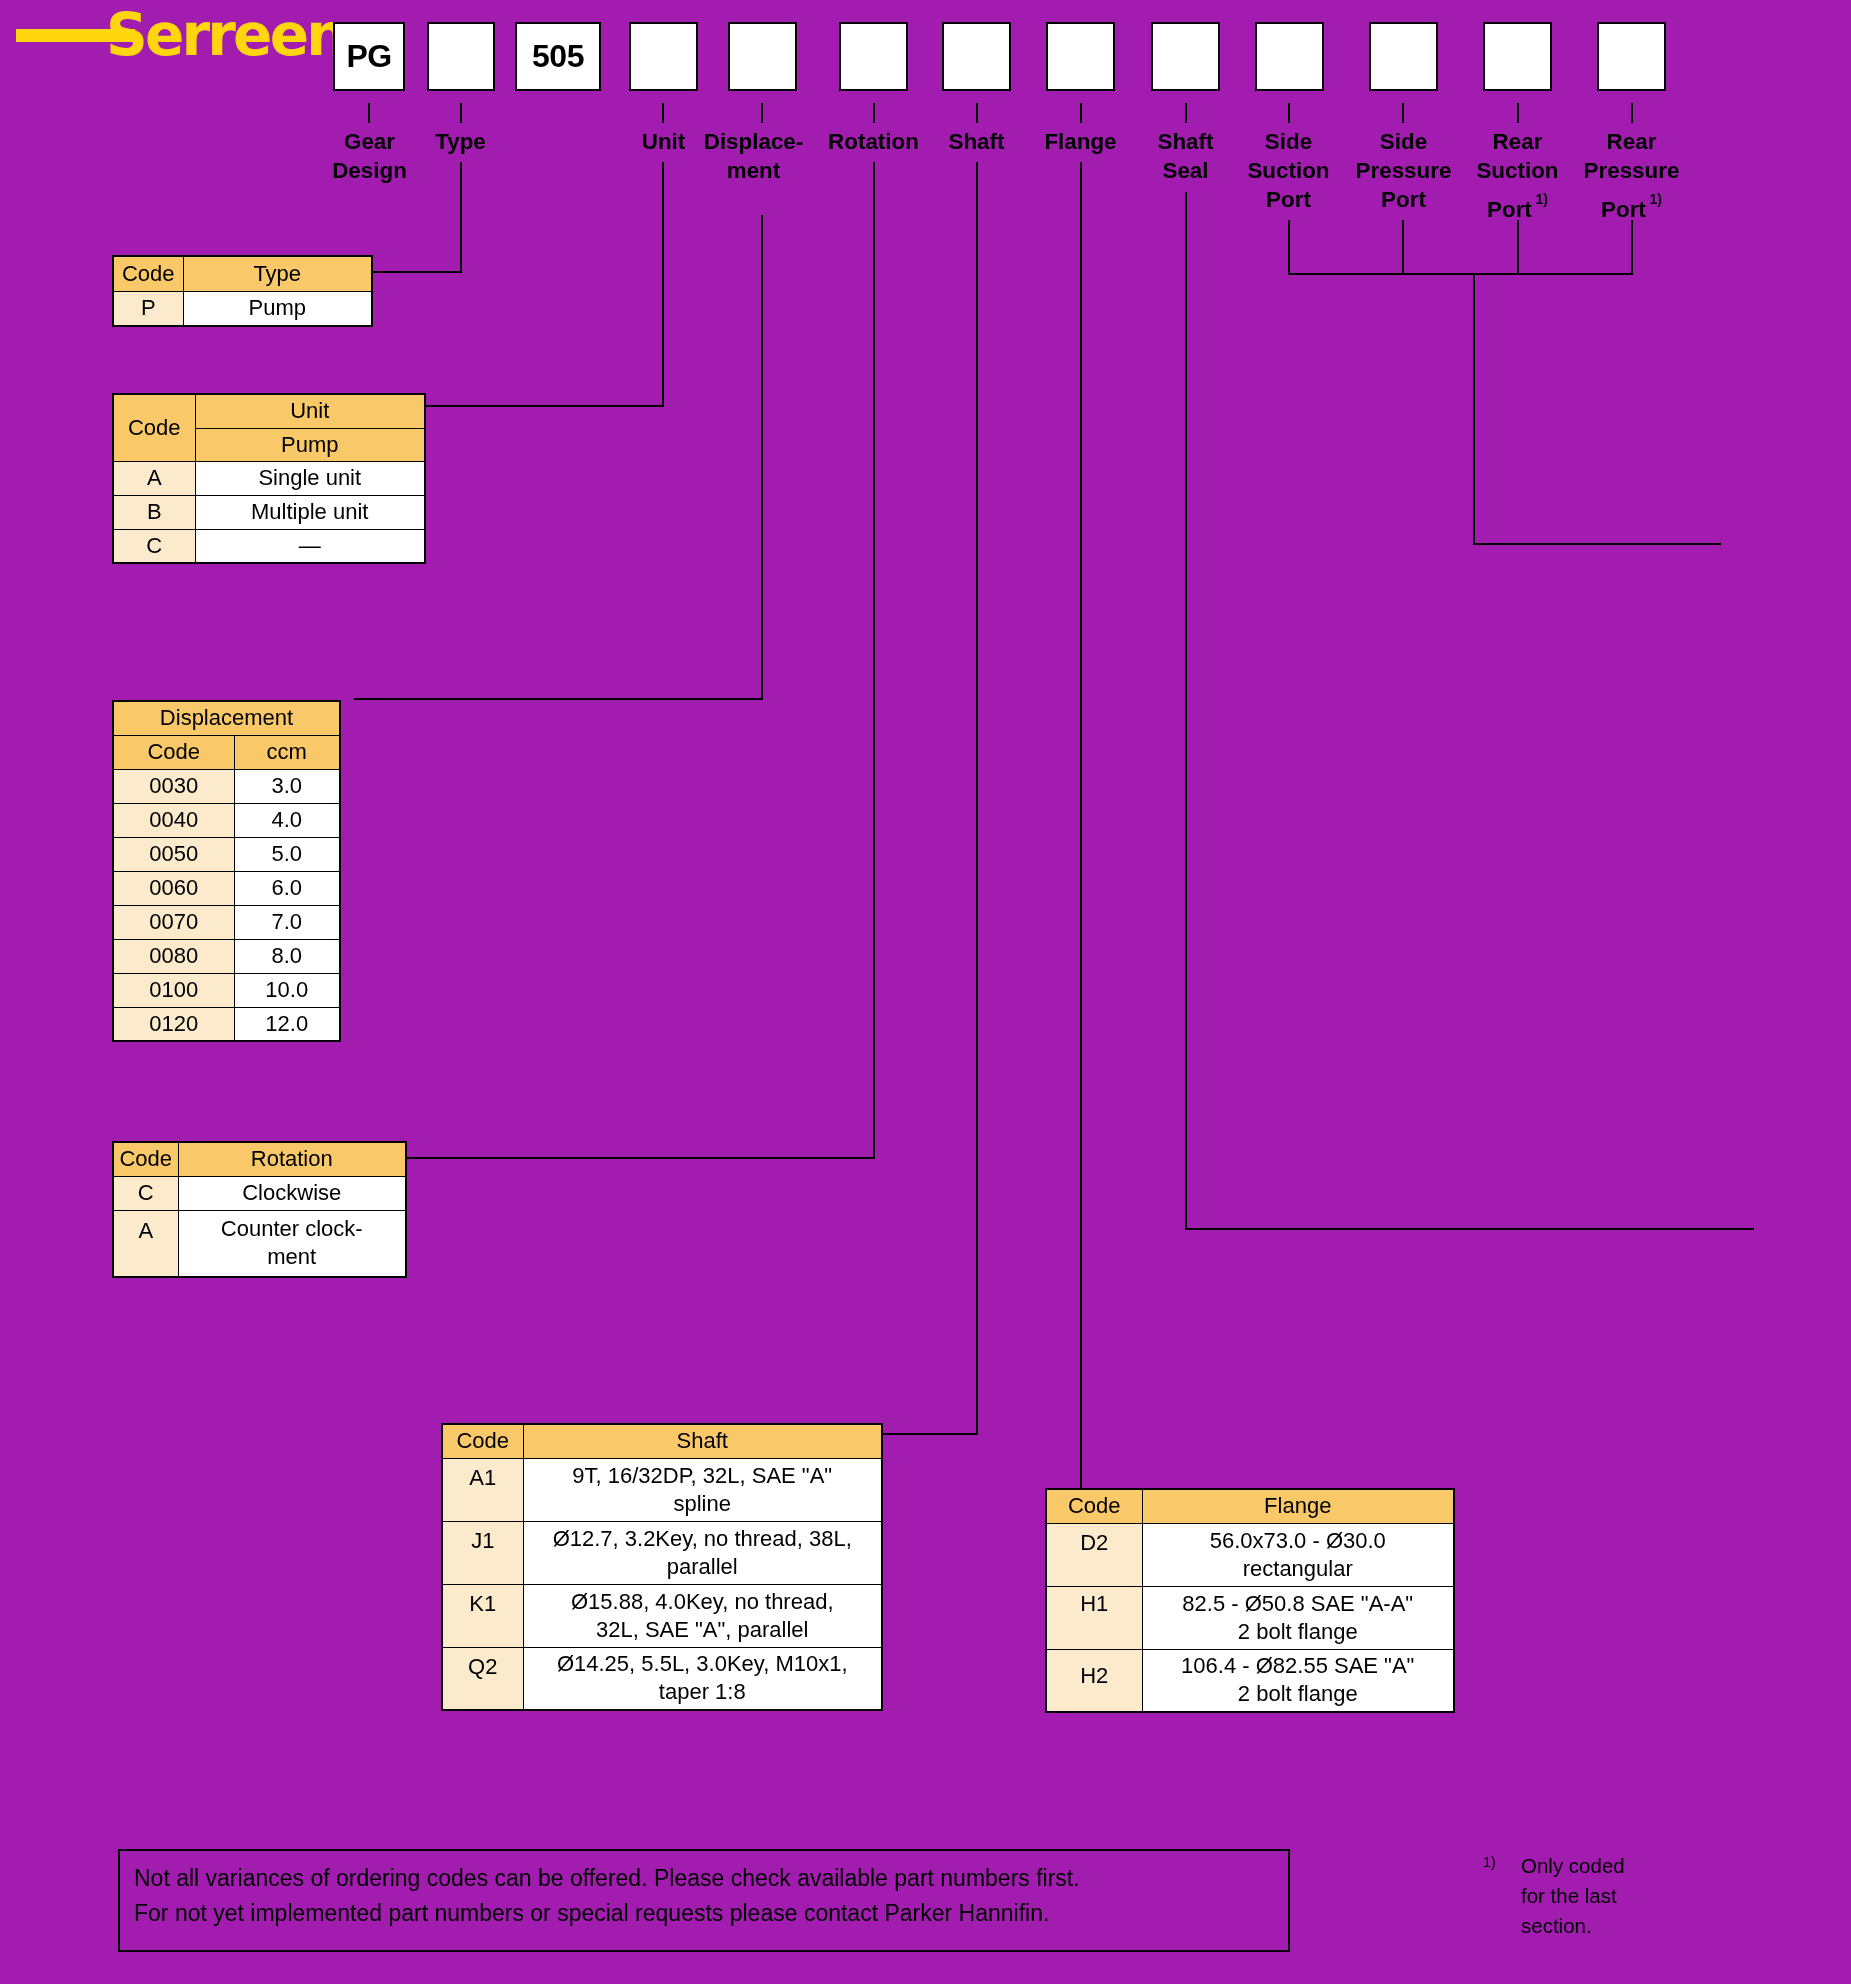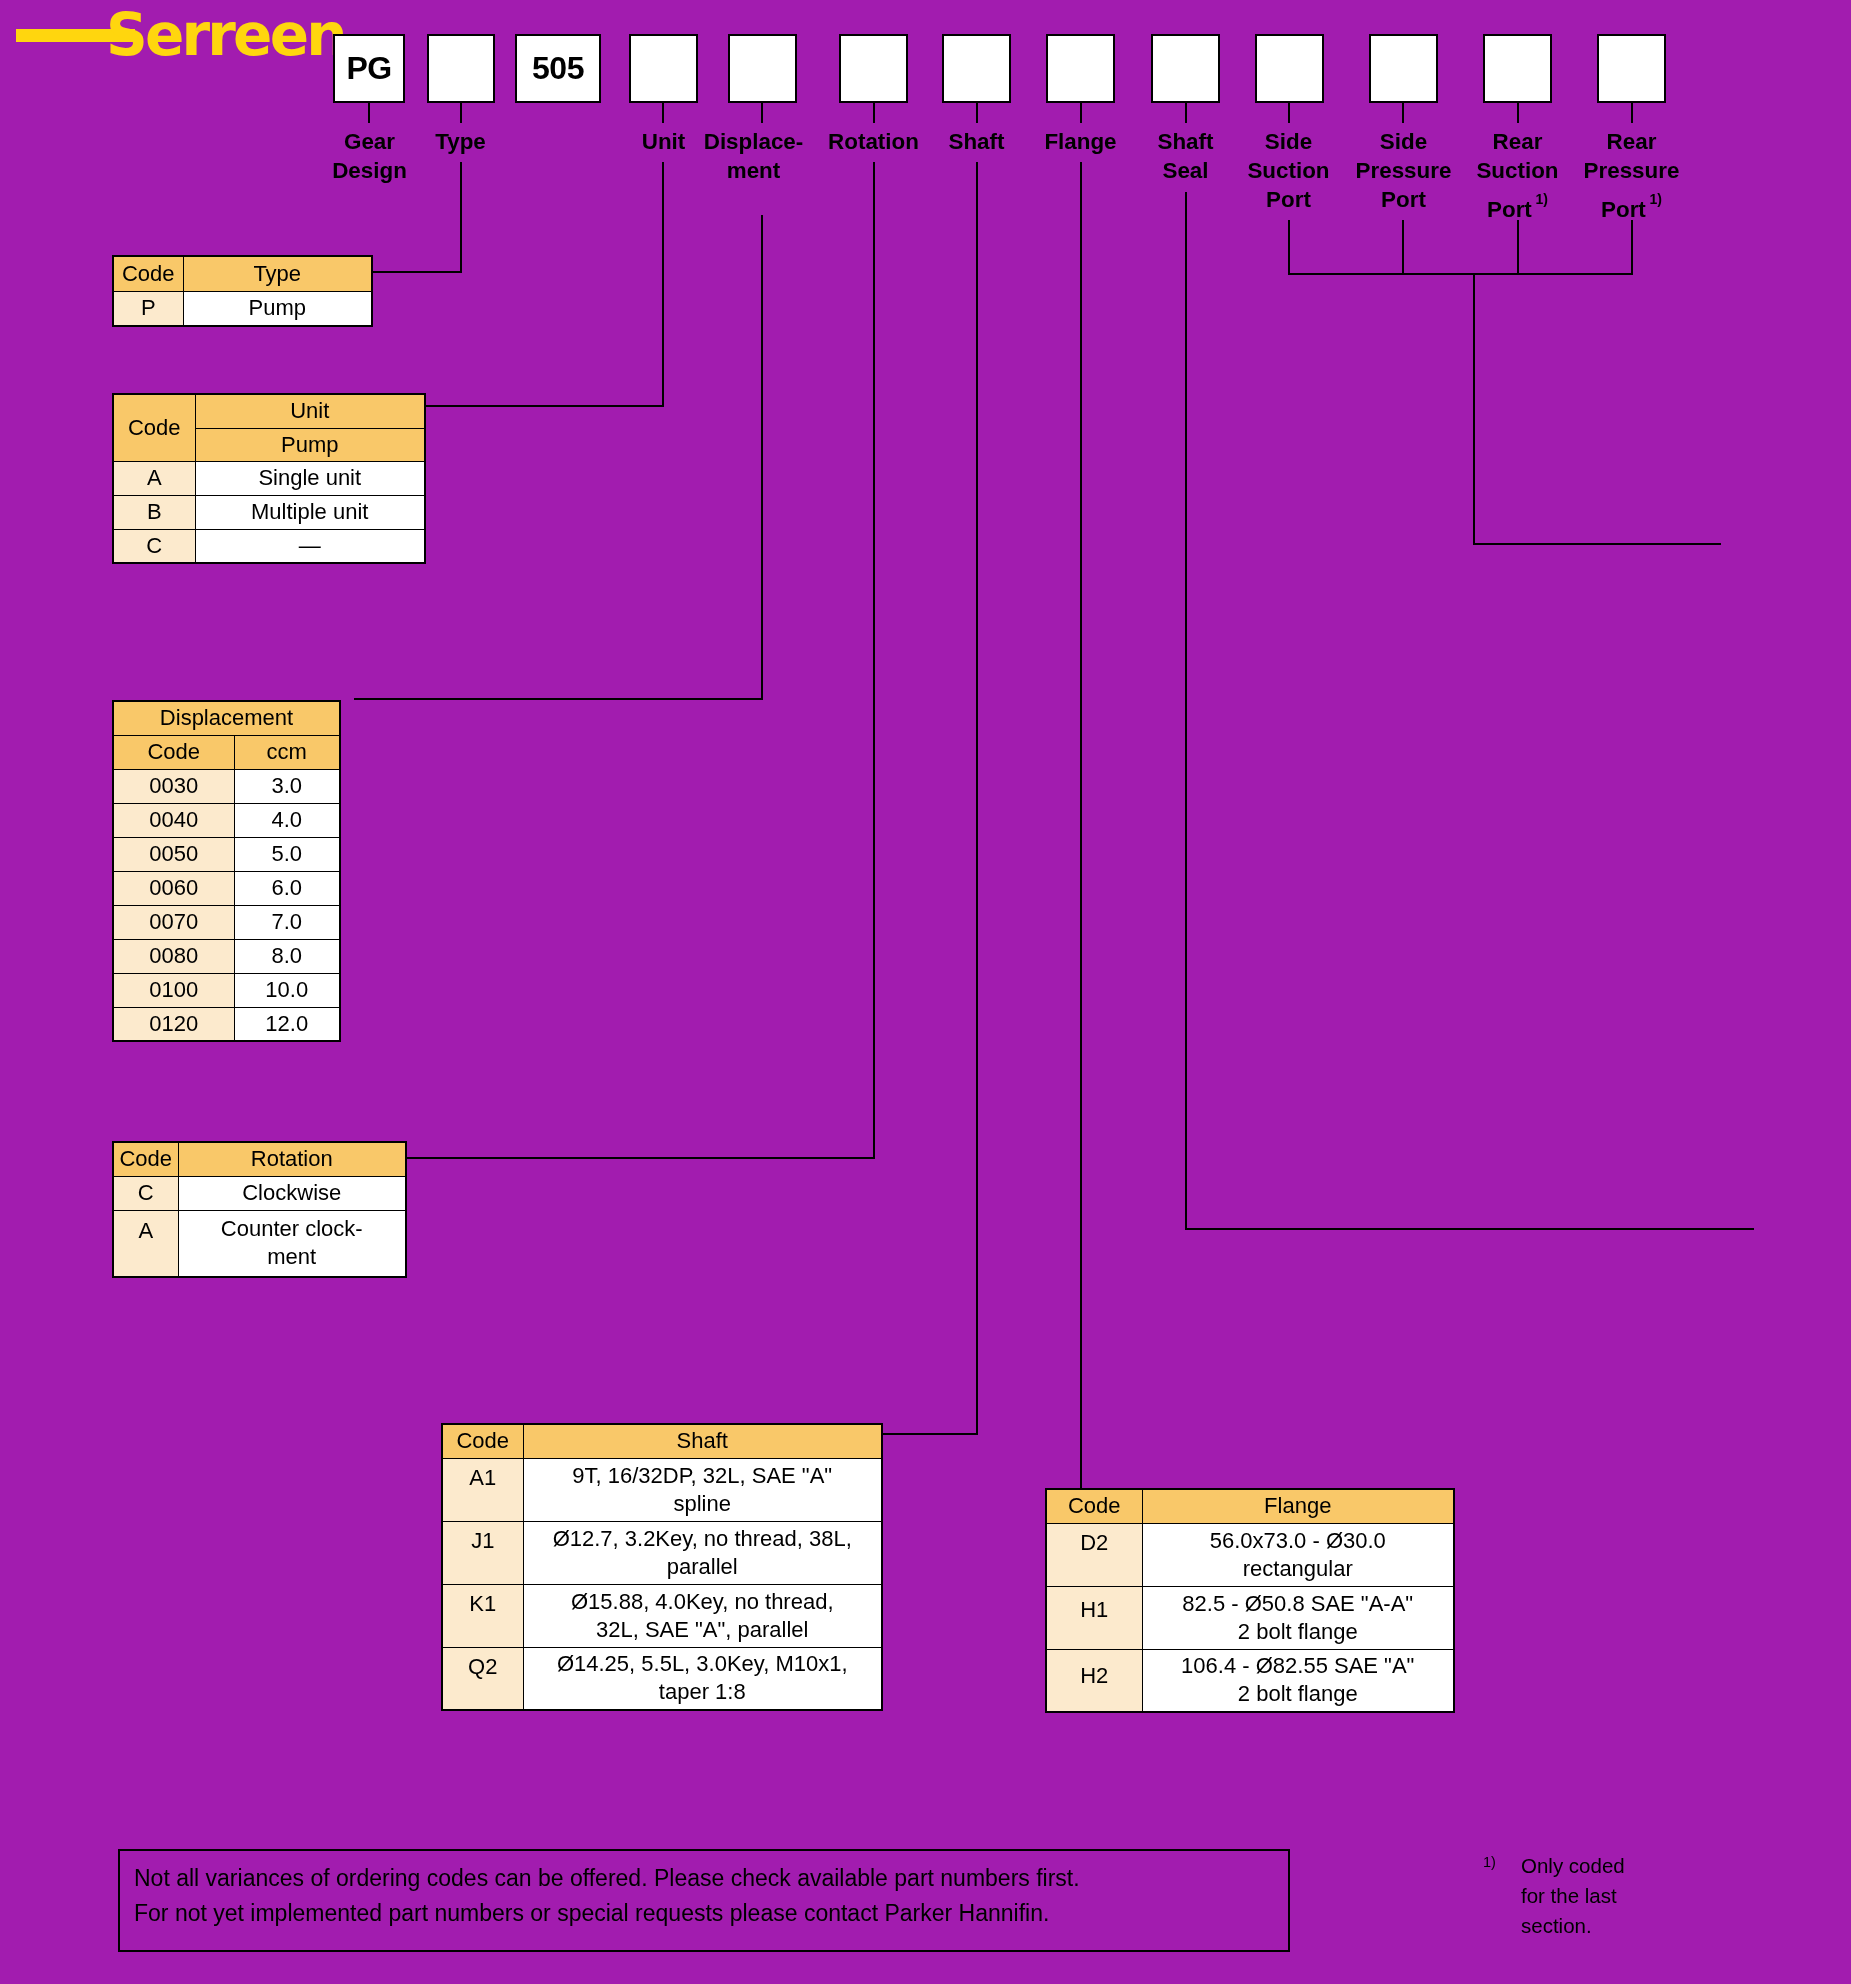--- a/index.html
+++ b/index.html
@@ -5,21 +5,21 @@
   html,body{margin:0;padding:0;background:#ffffff;}
   .page{position:relative;width:1851px;height:1985px;background:#a21caf;
         font-family:"Liberation Sans","DejaVu Sans",sans-serif;color:#000;overflow:hidden;}
 
   
   .logo-bar{position:absolute;left:16.3px;top:29px;width:119px;height:12.6px;background:#FFD60E;}
   .logo-text{position:absolute;left:106px;top:0.9px;font-family:"DejaVu Sans","Liberation Sans",sans-serif;
              font-weight:bold;font-size:58px;letter-spacing:-2.8px;color:#FFD60E;}
 
   
-  .cbox{position:absolute;top:34px;height:69px;border:2.3px solid #000;box-sizing:border-box;
+  .cbox{position:absolute;top:22px;height:69px;border:2.3px solid #000;box-sizing:border-box;
         background:#fff;display:flex;align-items:center;justify-content:center;}
   .cbox-val{font-weight:bold;font-size:32px;letter-spacing:-0.5px;}
 
   .box-label{position:absolute;top:127px;width:149px;text-align:center;
              font-weight:bold;font-size:22.4px;line-height:29px;}
   .pl{white-space:pre-line;}
   .fnsup{font-size:14px;vertical-align:13px;margin-left:3.7px;font-weight:bold;}
 
   
   .vline{position:absolute;width:1.9px;background:#000;}
@@ -314,21 +314,21 @@
         <tr style="height:34px">
       <td class="hdr">Code</td>
       <td class="hdr">Flange</td>
     </tr>
     <tr style="height:63px">
       <td class="code" style="vertical-align:top;padding-top:5.6px">D2</td>
       <td class="val pl">56.0x73.0 - Ø30.0
 rectangular</td>
     </tr>
     <tr style="height:63px">
-      <td class="code" style="vertical-align:top;padding-top:9px">H1</td>
+      <td class="code" style="vertical-align:top;padding-top:3px">H1</td>
       <td class="val pl">82.5 - Ø50.8 SAE "A-A"
 2 bolt flange</td>
     </tr>
     <tr style="height:63px">
       <td class="code" style="vertical-align:top;padding-top:12px">H2</td>
       <td class="val pl">106.4 - Ø82.55 SAE "A"
 2 bolt flange</td>
     </tr>
   </tbody>
     </table>

